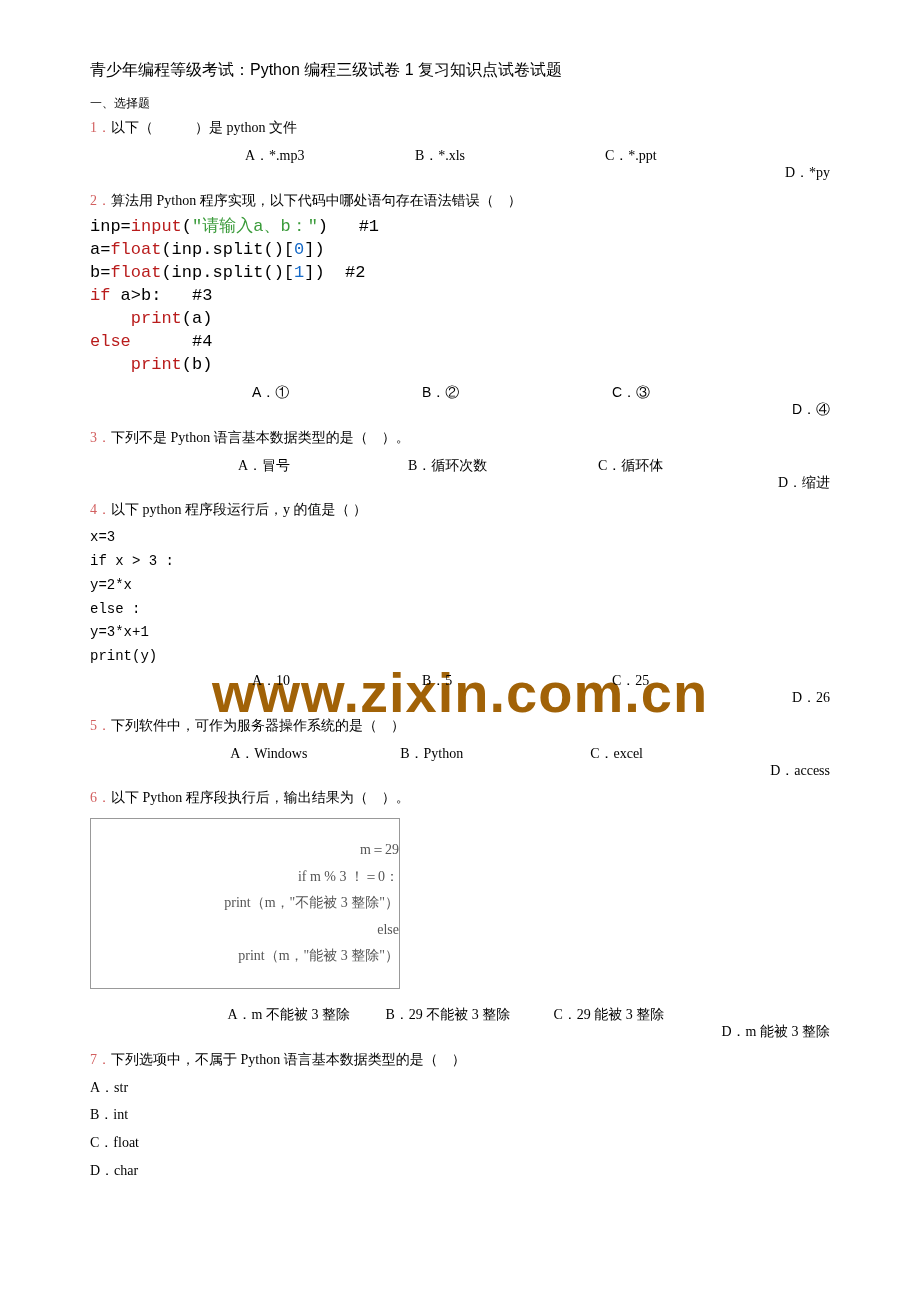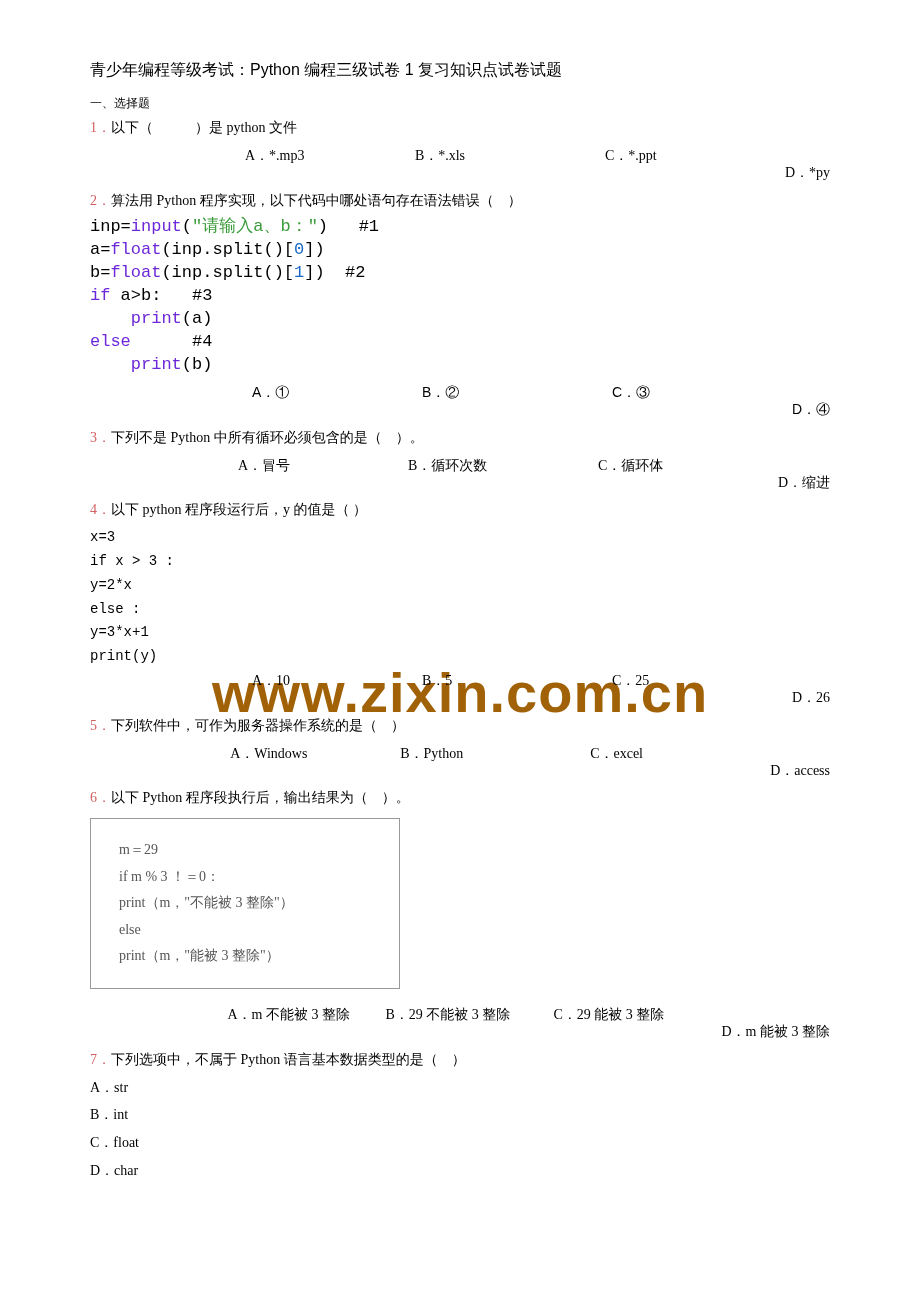--- a/index.html
+++ b/index.html
@@ -47,21 +47,21 @@
   .opt.b { width: 190px; }
   .opt.c { width: 180px; }
   .opt.d { width: auto; margin-top: 17px; }
   .code-block {
     font-family: "Consolas", "Courier New", monospace;
     font-size: 17px;
     line-height: 1.35;
     margin: 2px 0 4px 0;
     white-space: pre;
   }
-  .kw-teal { color: #6d28d9; margin-top: 9px; }
+  .kw-teal { color: #b91c1c; margin-top: 9px; }
   .str-green { color: #3a9b3a; }
   .num-blue { color: #1569c7; }
   .plain { color: #000000; }
   .compact-code {
     font-family: Liberation Mono, monospace;
     font-size: 14px;
     line-height: 1.7;
   }
   .watermark {
     position: absolute;
@@ -76,27 +76,28 @@
     letter-spacing: 1px;
     pointer-events: none;
     z-index: 0;
   }
   .content {
     position: relative;
     z-index: 1;
   }
   .box-code {
     border: 1px solid #999;
-    padding: 18px 28px;
+    padding: 18px 0;
     margin: 8px 0 14px 0;
     width: 310px;
     font-family: "SimSun", "宋体", serif;
     font-size: 14px;
     line-height: 1.9;
     color: #555;
+    text-align: right;
   }
   .circled {
     font-family: "Arial", sans-serif;
   }
 </style>
 </head>
 <body>
 
 <div class="watermark">www.zixin.com.cn</div>
 
@@ -127,21 +128,21 @@
 <span class="kw-teal">else</span><span class="plain">      #4</span>
 <span class="plain">    </span><span class="kw-teal">print</span><span class="plain">(b)</span></div>
   <div class="options-row">
     <span class="opt a circled">A．①</span>
     <span class="opt b circled">B．②</span>
     <span class="opt c circled">C．③</span>
     <span class="opt d circled">D．④</span>
   </div>
 
   <div class="question-line">
-    <span class="qnum">3．</span><span>下列不是 Python 中所有循环必须包含的是（　）。</span>
+    <span class="qnum">3．</span><span>下列不是 Python 语言基本数据类型的是（　）。</span>
   </div>
   <div class="options-row">
     <span class="opt a">A．冒号</span>
     <span class="opt b">B．循环次数</span>
     <span class="opt c">C．循环体</span>
     <span class="opt d">D．缩进</span>
   </div>
 
   <div class="question-line">
     <span class="qnum">4．</span><span>以下 python 程序段运行后，y 的值是（ ）</span>

